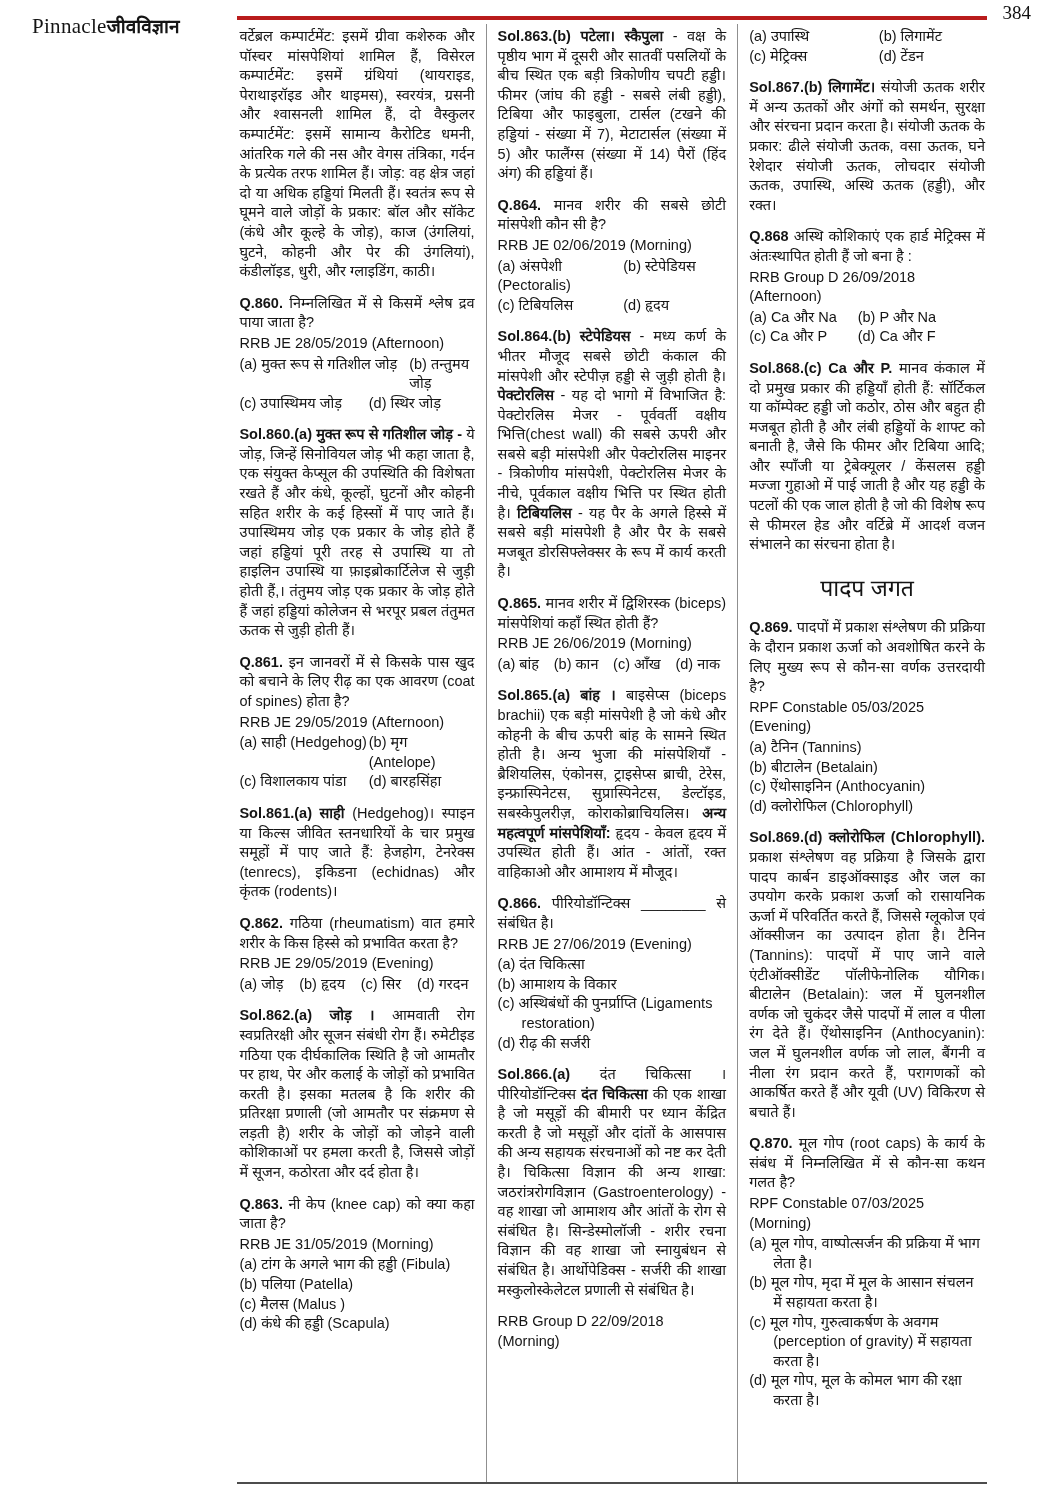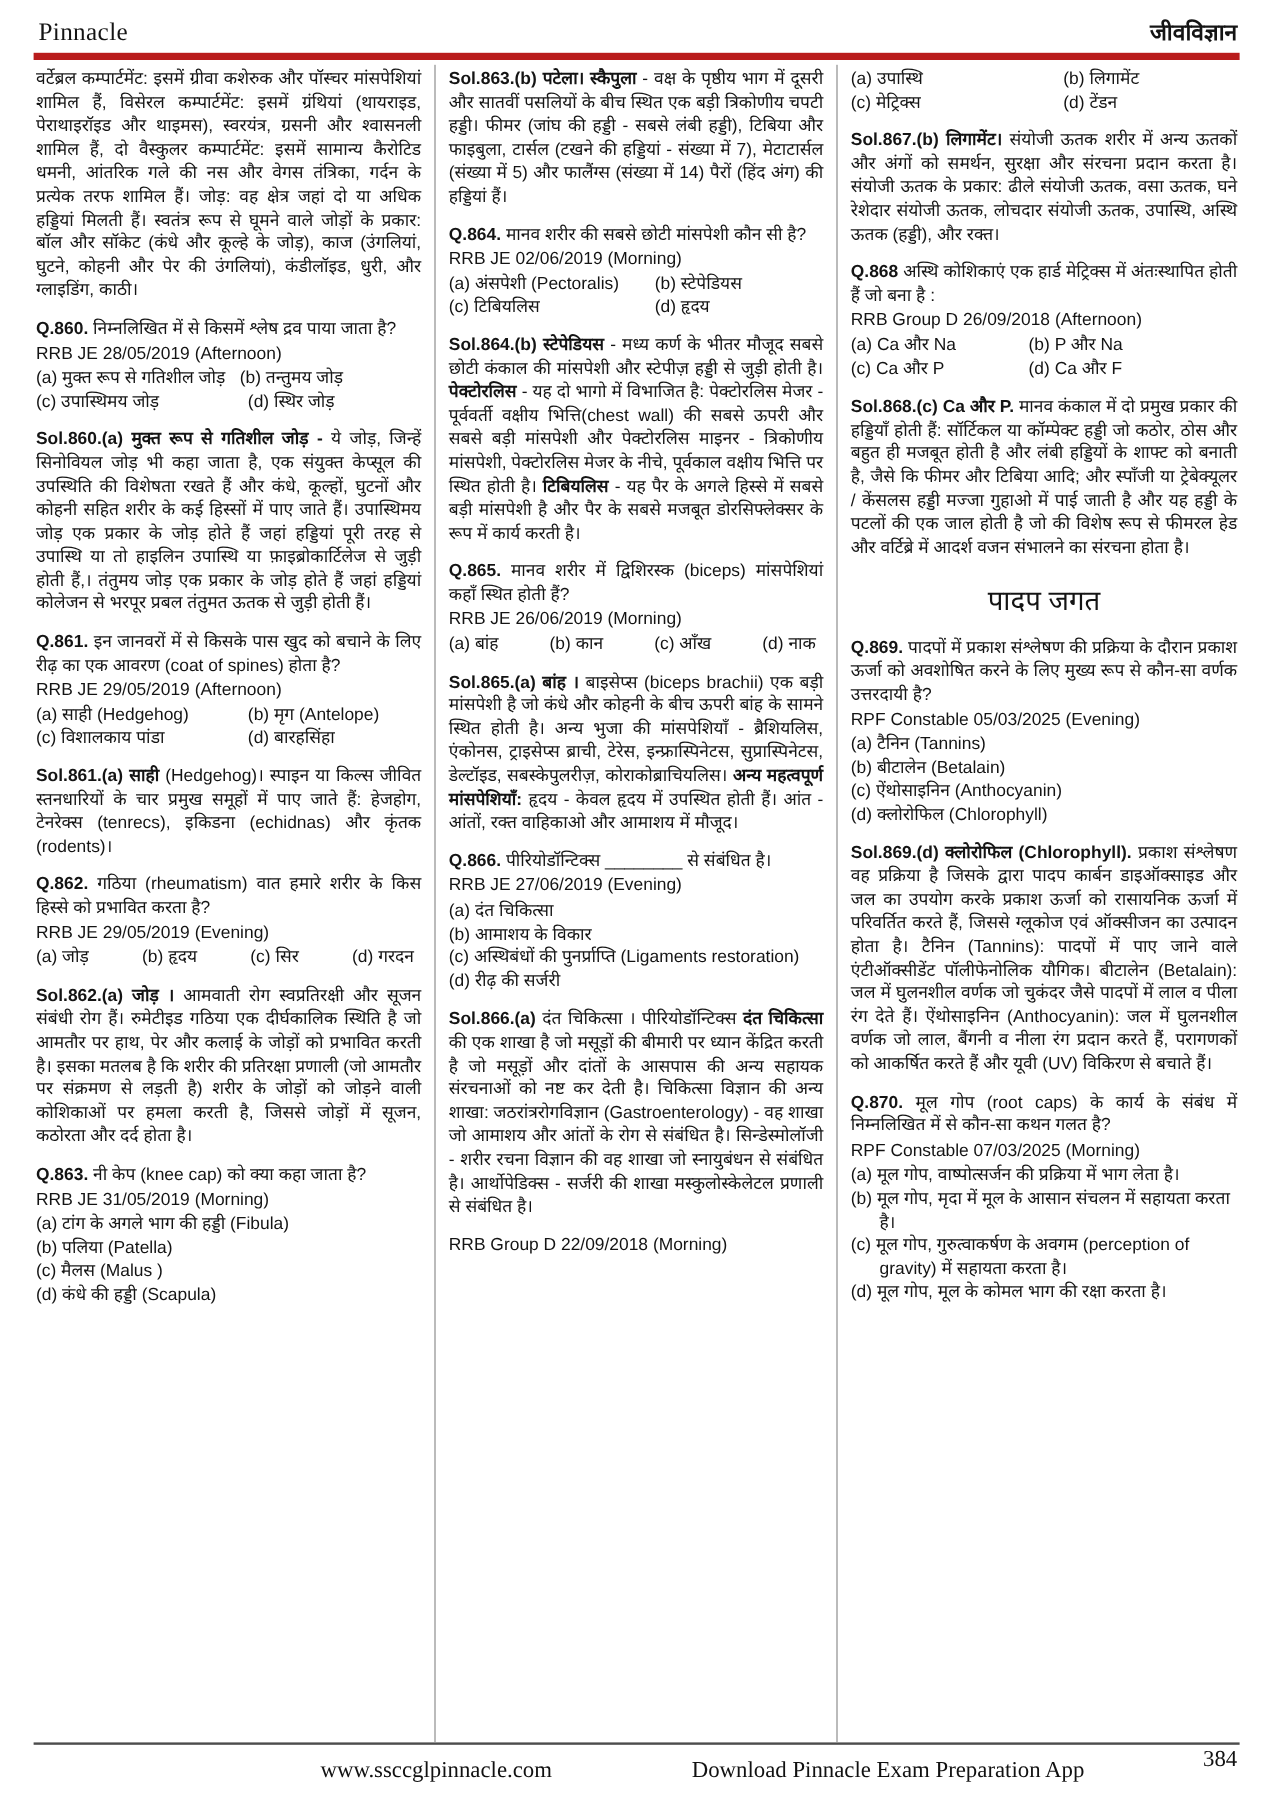--- a/index.html
+++ b/index.html
@@ -1,31 +1,31 @@
 <!DOCTYPE html>
 <html lang="hi"><head>
 <meta charset="utf-8">
 <style>
   html,body { margin:0; padding:0; background:#e8e8e8; }
   .page {
     width:1061px; height:1500px; background:#ffffff; margin:0 auto;
-    display:flex; flex-direction:column; box-sizing:border-box;
+    display:flex; flex-direction:row; box-sizing:border-box;
     font-family:"Liberation Sans", sans-serif; color:#141414;
   }
   
   .header {
     height:44px; flex:0 0 44px; display:flex; justify-content:space-between;
     align-items:flex-end; padding:6px 30px 5px 32px; box-sizing:border-box;
   }
   .brand { font-family:"Liberation Serif", serif; font-size:21px; letter-spacing:.3px; }
   .subject { font-size:19px; font-weight:700; }
   
   .cols {
-    flex:1 1 auto; display:flex; margin:0 28px; padding-top:4px;
-    border-top:6px solid #b91c1c; border-bottom:2px solid #4c4c4c;
+    flex:1 1 auto; display:flex; margin:16px 28px; padding-top:4px;
+    border-top:4px solid #b91c1c; border-bottom:2px solid #4c4c4c;
     overflow:hidden; box-sizing:border-box;
   }
   .col {
     width:335px; box-sizing:border-box; padding:2px 11px 0 11px; overflow:hidden;
     font-size:14.5px; line-height:19.6px;
   }
   .col-1 { padding-left:2px; border-right:1px solid #8f8f8f; }
   .col-2 { border-right:1px solid #8f8f8f; }
   .col-3 { padding-right:2px; }
   .blk { margin:12px 0 0 0; }

